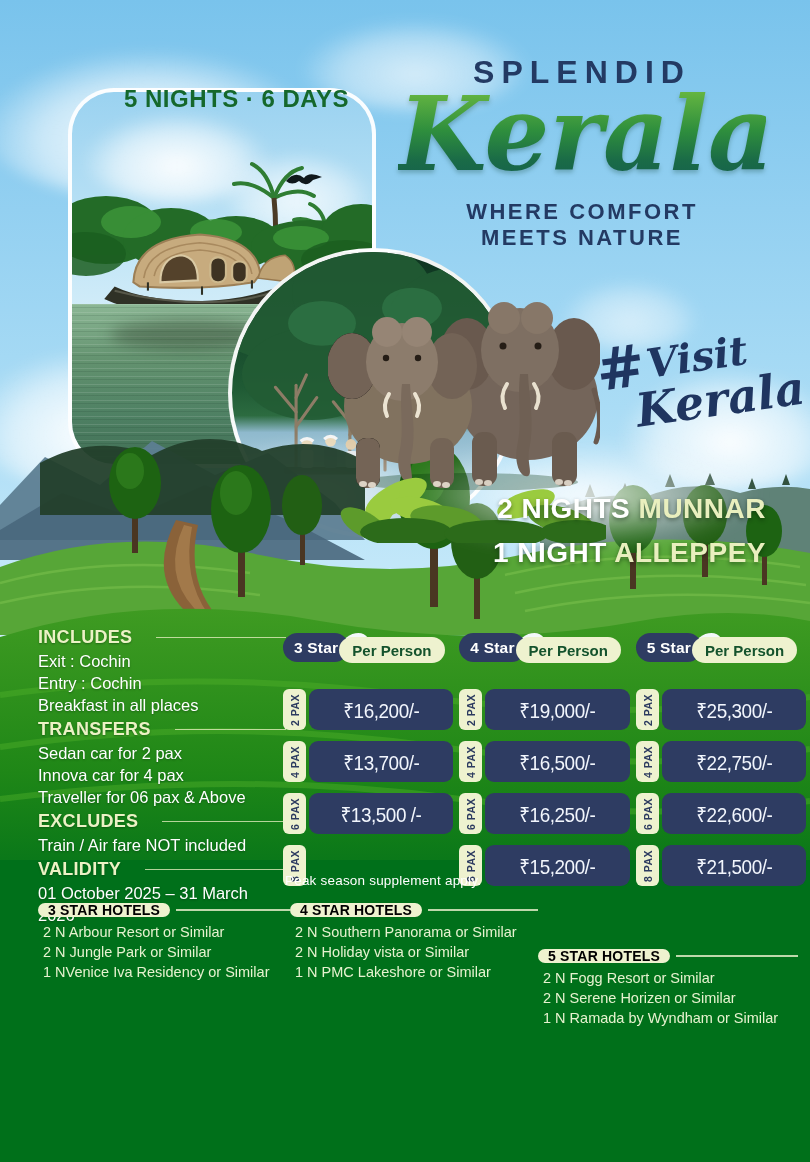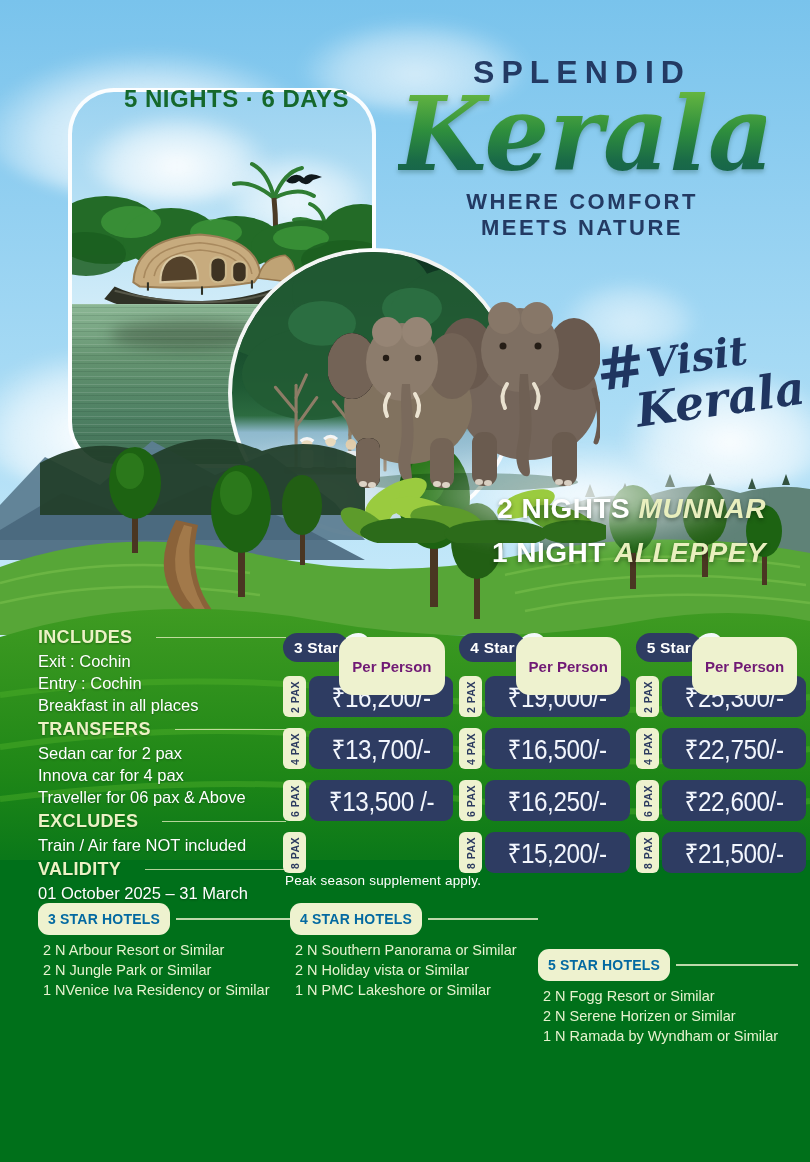--- a/index.html
+++ b/index.html
@@ -35,60 +35,60 @@
   .elephants{left:328px;top:254px;width:272px;height:236px;z-index:7;}
   .foliage{left:336px;top:428px;width:270px;height:115px;z-index:8;}
   
   .duration{left:124px;top:50px;z-index:9;font-size:24px;font-weight:bold;color:#15682c;letter-spacing:.5px;margin-top:35px;}
   .title-block{left:398px;top:54px;width:368px;text-align:center;z-index:9;}
   .t-splendid{font-size:32px;font-weight:bold;color:#233a63;letter-spacing:7px;}
   .t-kerala{font-family:"DejaVu Serif",serif;font-style:italic;font-weight:bold;font-size:102px;line-height:.98;margin-top:-6px;
     background:linear-gradient(180deg,#6ebc42 0%,#2f8f3d 45%,#1a6b47 75%,#14604e 100%);
     -webkit-background-clip:text;background-clip:text;color:transparent;
     filter:drop-shadow(0 3px 2px rgba(0,50,30,.25));}
-  .t-sub{font-size:22px;font-weight:bold;color:#233a63;letter-spacing:2.5px;line-height:1.2;margin-top:4px;}
+  .t-sub{font-size:22px;font-weight:bold;color:#233a63;letter-spacing:2.5px;line-height:1.2;margin-top:14px;}
   .hashtag{left:598px;top:328px;width:200px;z-index:9;transform:rotate(-8deg);
     font-family:"DejaVu Serif",serif;font-style:italic;font-weight:bold;color:#1f3560;}
   .hash-l1{font-size:40px;line-height:1;}
   .hash-l1 .hash{font-size:58px;vertical-align:-6px;margin-right:2px;}
   .hash-l2{font-size:46px;line-height:.9;margin-left:34px;margin-top:-4px;}
   
   .itinerary{right:44px;top:494px;text-align:right;z-index:9;}
   .it-row{font-size:28px;font-weight:bold;line-height:30px;margin-bottom:14px;letter-spacing:.5px;
     text-shadow:0 2px 4px rgba(0,25,5,.45);}
   .it-nights{color:#ffffff;}
-  .it-place{color:#e9efbe;font-style:italic;}
+  .it-place{color:#e9efbe;}
   
   .details{left:38px;top:626px;width:248px;z-index:9;color:#fff;text-shadow:0 1px 2px rgba(0,40,10,.4);}
   .d-head{display:flex;align-items:center;gap:24px;font-size:18px;font-weight:bold;color:#ecf2c5;line-height:23px;margin-bottom:1px;letter-spacing:.3px;}
   .rule{flex:1;height:1.5px;background:rgba(236,242,197,.75);}
   .d-item{font-size:16.5px;line-height:22px;}
   .d-sec{margin-bottom:2px;}
   
   .pricing{left:283px;top:633px;width:523px;display:flex;gap:6px;z-index:9;}
   .p-col{flex:1;display:flex;flex-direction:column;}
-  .tier-head{position:relative;display:flex;align-items:flex-start;height:30px;margin-bottom:13px;}
+  .tier-head{position:relative;display:flex;align-items:flex-start;height:30px;margin-bottom:26px;}
   .fold{position:absolute;left:58px;top:0;width:30px;height:15px;background:#f4f8fa;border-radius:16px 16px 0 0;transform:skewX(-18deg);z-index:1;}
   .tier-pill{position:relative;z-index:2;background:#2e3c62;color:#fff;font-weight:bold;font-size:15.5px;height:29px;
     display:inline-flex;align-items:center;padding:0 11px;border-radius:15px;letter-spacing:.2px;}
-  .pp-pill{position:relative;z-index:3;background:#eef2cf;color:#701a75;font-weight:bold;font-size:15px;height:26px;
-    margin-left:-10px;margin-top:4px;display:inline-flex;align-items:center;padding:16px 13px;border-radius:14px;}
+  .pp-pill{position:relative;z-index:3;background:#eef2cf;color:#14532d;font-weight:bold;font-size:15px;height:26px;
+    margin-left:-10px;margin-top:4px;display:inline-flex;align-items:center;padding:0 13px;border-radius:14px;}
   .p-row{display:flex;gap:3px;height:41px;margin-bottom:11px;}
   .pax-tab{width:23px;background:#eef2cf;border-radius:6px;display:flex;align-items:center;justify-content:center;
     color:#2c3b60;font-weight:bold;font-size:10.5px;letter-spacing:.5px;writing-mode:vertical-rl;transform:rotate(180deg);}
   .price-pill{flex:1;background:#2e3c62;border-radius:9px;display:flex;align-items:center;justify-content:center;
-    color:#f2f6fd;font-size:27px;letter-spacing:-.5px;}
+    color:#f2f6fd;font-size:21px;letter-spacing:-.5px;}
   .price-text{display:inline-block;transform:scaleX(.9);white-space:nowrap;}
   .p-note{left:285px;top:873px;z-index:9;color:#fff;font-size:13.5px;letter-spacing:.2px;}
   
   .hotels{left:38px;top:903px;width:760px;display:flex;z-index:9;}
   .h-col{display:flex;flex-direction:column;}
   .h-col1{width:252px;}.h-col2{width:248px;}.h-col3{width:260px;margin-top:46px;}
   .h-head{display:flex;align-items:center;gap:6px;margin-bottom:5px;}
-  .h-pill{background:#eef2cf;color:#0369a1;font-weight:bold;font-size:14px;height:32px;border-radius:11px;
+  .h-pill{background:#eef2cf;color:#000000;font-weight:bold;font-size:14px;height:14px;border-radius:11px;
     padding:0 10px;display:inline-flex;align-items:center;letter-spacing:.2px;}
   .h-rule{flex:1;height:1.5px;background:rgba(238,242,207,.8);}
   .h-item{color:#e6f2cf;font-size:14.5px;line-height:20px;padding-left:5px;}
 </style>
 </head>
 <body>
 
 <div class="poster">
 
   <div class="cloud" style="left:-20px;top:50px;width:340px;height:150px;"></div>

